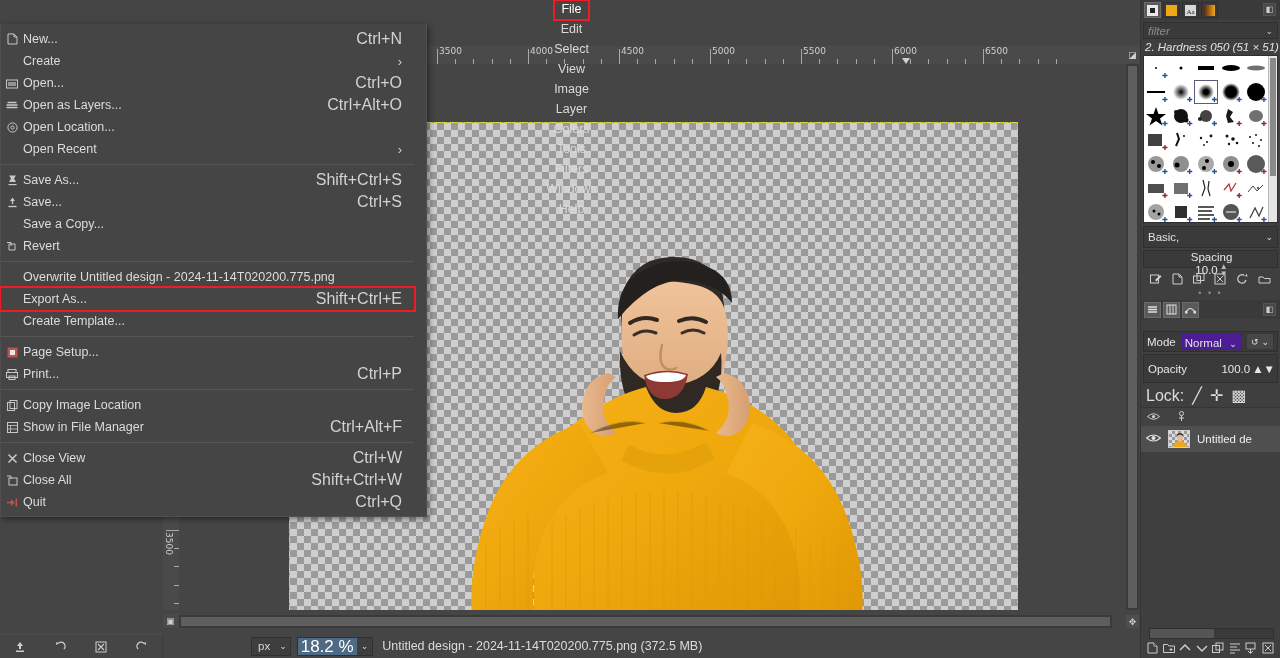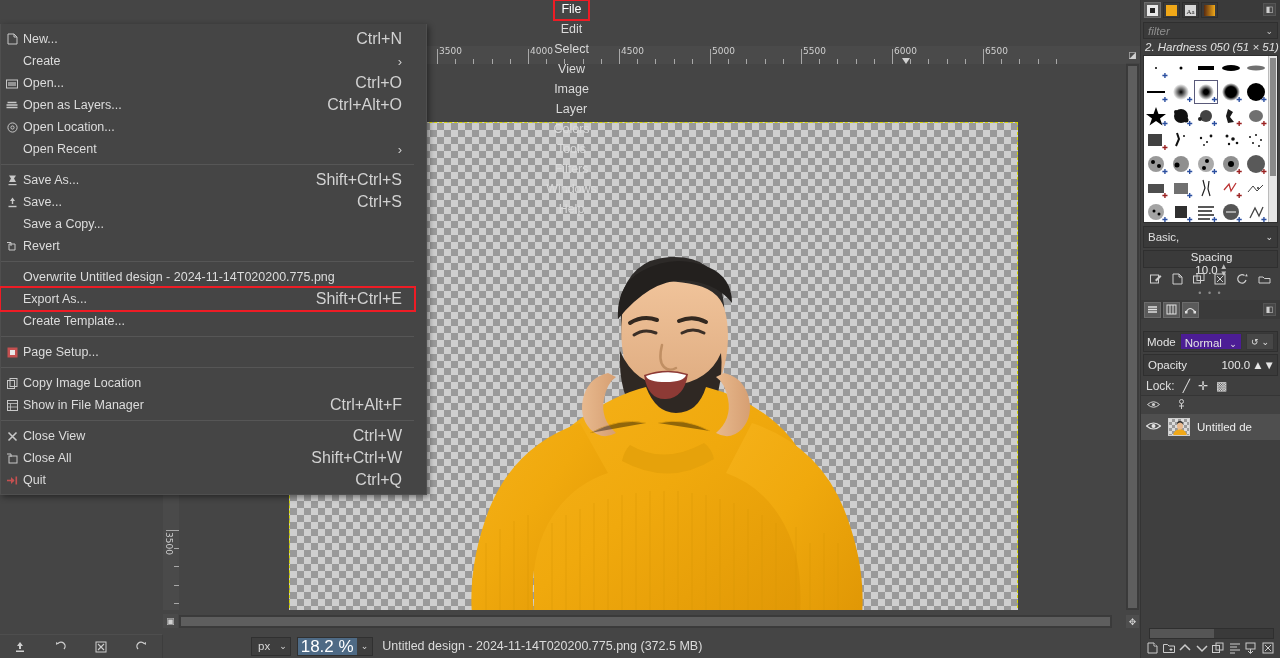--- a/index.html
+++ b/index.html
@@ -246,26 +246,26 @@
   }
   .mode-row {
     margin: 12px 2px 0 2px; height: 21px; background:#3a3a3a; border:1px solid #2f2f2f;
     display:flex; align-items:center; font-size: 11.5px; color:#e3e3e3; padding: 0 3px; gap: 4px;
   }
   .mode-sel { flex:1; display:flex; align-items:flex-end; justify-content:space-between;
     background:#4c1d95; border:1px solid #373737; height:17px; padding: 0 4px; }
   .mode-extra { display:flex; align-items:center; gap:3px; background:#474747;
     border:1px solid #373737; height:17px; padding:0 4px; font-size:9px; }
   .opacity-row {
-    margin: 2px 2px 0 2px; height: 22px; background:#3a3a3a; border:1px solid #2f2f2f;
+    margin: 2px 2px 0 2px; height: 29px; background:#3a3a3a; border:1px solid #2f2f2f;
     display:flex; align-items:center; justify-content:space-between;
     padding: 0 2px 0 4px; font-size: 11.5px; color:#e6e6e6;
   }
   .lock-row { display:flex; align-items:center; gap:8px; padding: 3px 0 2px 5px;
-    font-size: 12px; color:#dcdcdc; }
+    font-size: 16px; color:#dcdcdc; }
   #layer-header {
     display:flex; align-items:center; height:19px; background:#424242;
     border-top:1px solid #353535; padding-left:6px; gap:17px; color:#cfcfcf; font-size:11px;
   }
   #layer-list { background:#3c3c3c; }
   .layer-row {
     display:flex; align-items:center; height:26px; background:#4f4f4f;
     padding-left:5px; gap:7px;
   }
   .layer-thumb {
@@ -406,20 +406,31 @@
       </div>
       <div class="msep"></div>
       <div class="mi">
         <span class="ic">
           <svg width="11" height="11" viewBox="0 0 11 11">
             <rect x="0.5" y="0.5" width="10" height="10" fill="#c45050"></rect>
             <rect x="3" y="3" width="5" height="5" fill="#e8e8e8"></rect>
           </svg>
         </span>
         <span class="lbl">Page Setup...</span>
+      </div>
+      <div class="mi">
+        <span class="ic">
+          <svg width="12" height="11" viewBox="0 0 12 11">
+            <rect x="2" y="0.5" width="8" height="3" stroke="#c8c8c8" fill="none"></rect>
+            <rect x="0.5" y="3.5" width="11" height="5" stroke="#c8c8c8" fill="none"></rect>
+            <rect x="3" y="7" width="6" height="3.5" stroke="#c8c8c8" fill="none"></rect>
+          </svg>
+        </span>
+        <span class="lbl">Print...</span>
+        <span class="acc">Ctrl+P</span>
       </div>
       <div class="msep"></div>
       <div class="mi">
         <span class="ic">
           <svg width="11" height="11" viewBox="0 0 11 11">
             <rect x="0.5" y="2.5" width="7" height="8" stroke="#c8c8c8" fill="none"></rect>
             <rect x="3" y="0.5" width="7" height="8" stroke="#c8c8c8" fill="none"></rect>
           </svg>
         </span>
         <span class="lbl">Copy Image Location</span>

